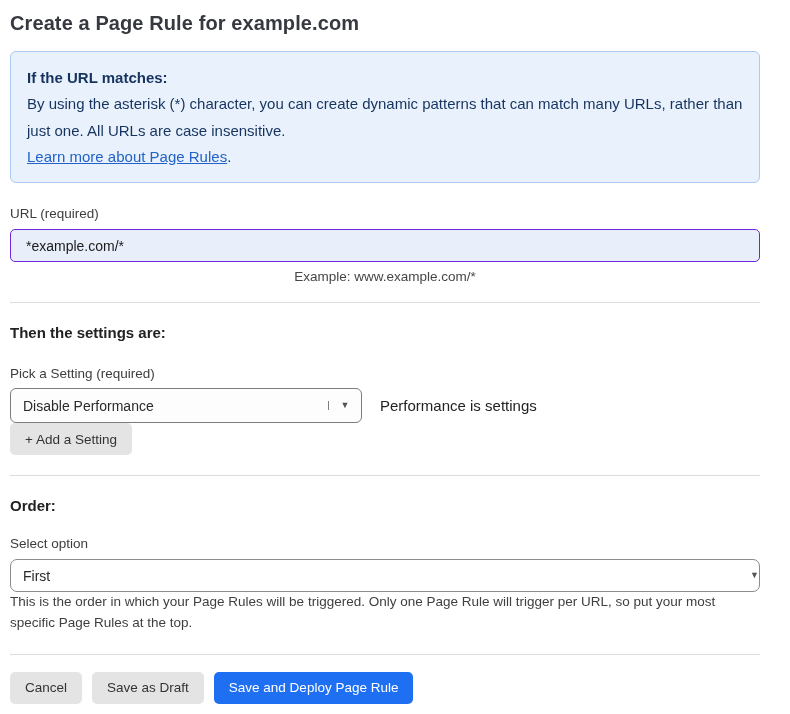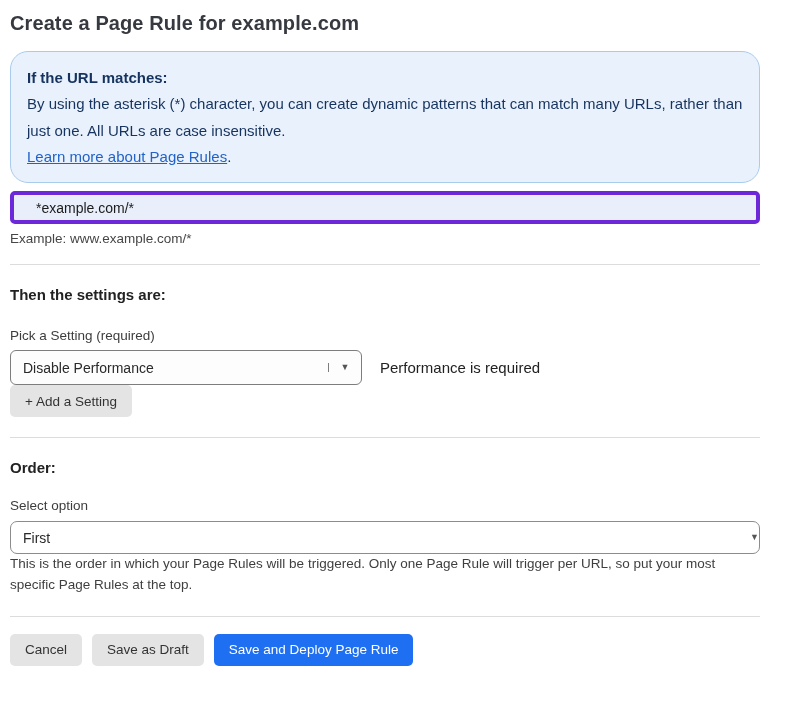--- a/index.html
+++ b/index.html
@@ -15,48 +15,48 @@
 
   .page-title {
     font-size: 20px; font-weight: bold; color: #36393f;
     margin-top: 2px; letter-spacing: 0.1px;
   }
 
   .info-box {
     margin-top: 16px;
     background: #e9f2fc;
     border: 1px solid #a9cbee;
-    border-radius: 18px;
+    border-radius: 6px;
     padding: 13px 16px 12px 16px;
     color: #16335f;
     font-size: 15px;
     line-height: 1.75;
   }
   .info-box .info-heading { font-weight: bold; }
   .info-box a.info-link {
     color: #2262c9; text-decoration: underline; cursor: pointer;
   }
 
   .field-label { font-size: 13.5px; color: #3d3d3d; }
   .url-label { margin-top: 23px; }
 
   .url-input {
     display: block;
     width: 750px; height: 33px;
     margin-top: 8px;
     background: #e8effa;
-    border: 4px solid #6d28d9;
+    border: 1px solid #6d28d9;
     border-radius: 5px;
-    padding: 0 22px;
+    padding: 0 15px;
     font-size: 14px;
     color: #1b1b1b;
     font-family: "Liberation Sans", sans-serif;
     outline: none;
   }
-  .url-example { font-size: 13.5px; color: #464646; margin-top: 7px; }
+  .url-example { font-size: 13.5px; color: #464646; margin-top: 7px; text-align: center; }
 
   .divider { border: none; border-top: 1px solid #dcdcdc; margin-top: 18px; }
   .divider-2 { margin-top: 20px; }
 
   .section-heading {
     font-size: 15px; font-weight: bold; color: #222;
     margin-top: 21px;
   }
   .picker-label { margin-top: 25px; }
 
@@ -134,36 +134,37 @@
   <div class="content">
 
     <h1 class="page-title">Create a Page Rule for example.com</h1>
 
     <div class="info-box">
       <div class="info-heading">If the URL matches:</div>
       <div class="info-body">By using the asterisk (*) character, you can create dynamic patterns that can match many URLs, rather than just one. All URLs are case insensitive.</div>
       <div class="info-link-line"><a class="info-link">Learn more about Page Rules</a><span>.</span></div>
     </div>
 
+    <div class="field-label url-label">URL (required)</div>
     <input class="url-input" type="text" value="*example.com/*" style="">
     <div class="url-example">Example: www.example.com/*</div>
 
     <hr class="divider">
 
     <div class="section-heading">Then the settings are:</div>
 
     <div class="field-label picker-label">Pick a Setting (required)</div>
     <div class="picker-row">
       <div class="setting-select">
         <div class="select-value">Disable Performance</div>
         <div class="select-arrow-btn">
           <span class="caret">▼</span>
         </div>
       </div>
-      <div class="setting-status">Performance is required</div>
+      <div class="setting-status">Performance is settings</div>
     </div>
 
     <button class="btn btn-gray add-setting-btn">+ Add a Setting</button>
 
     <hr class="divider divider-2">
 
     <div class="section-heading">Order:</div>
 
     <div class="field-label order-select-label">Select option</div>
     <div class="order-select">

